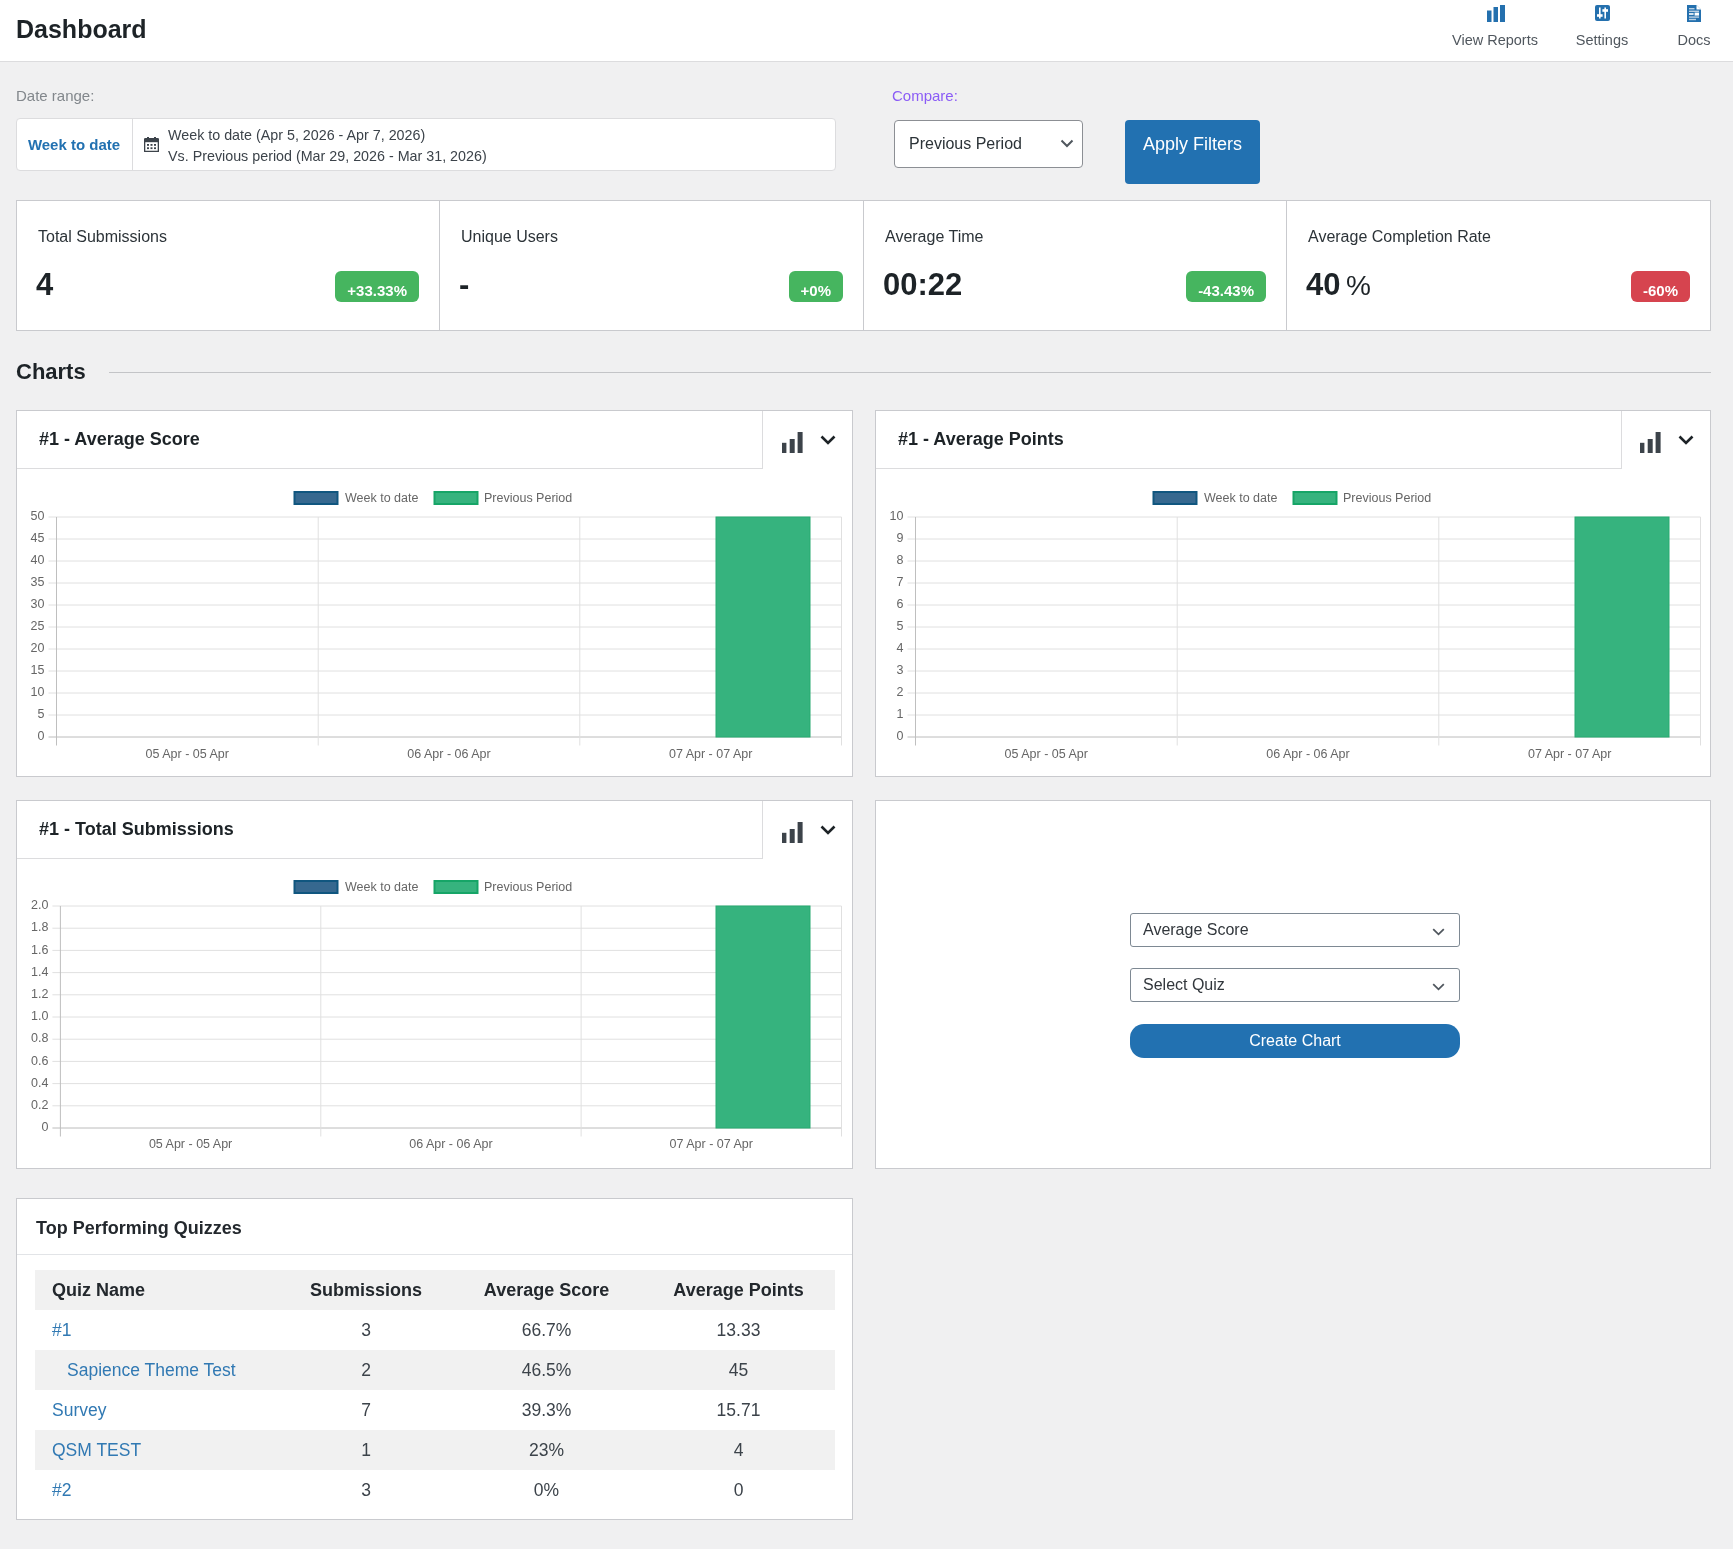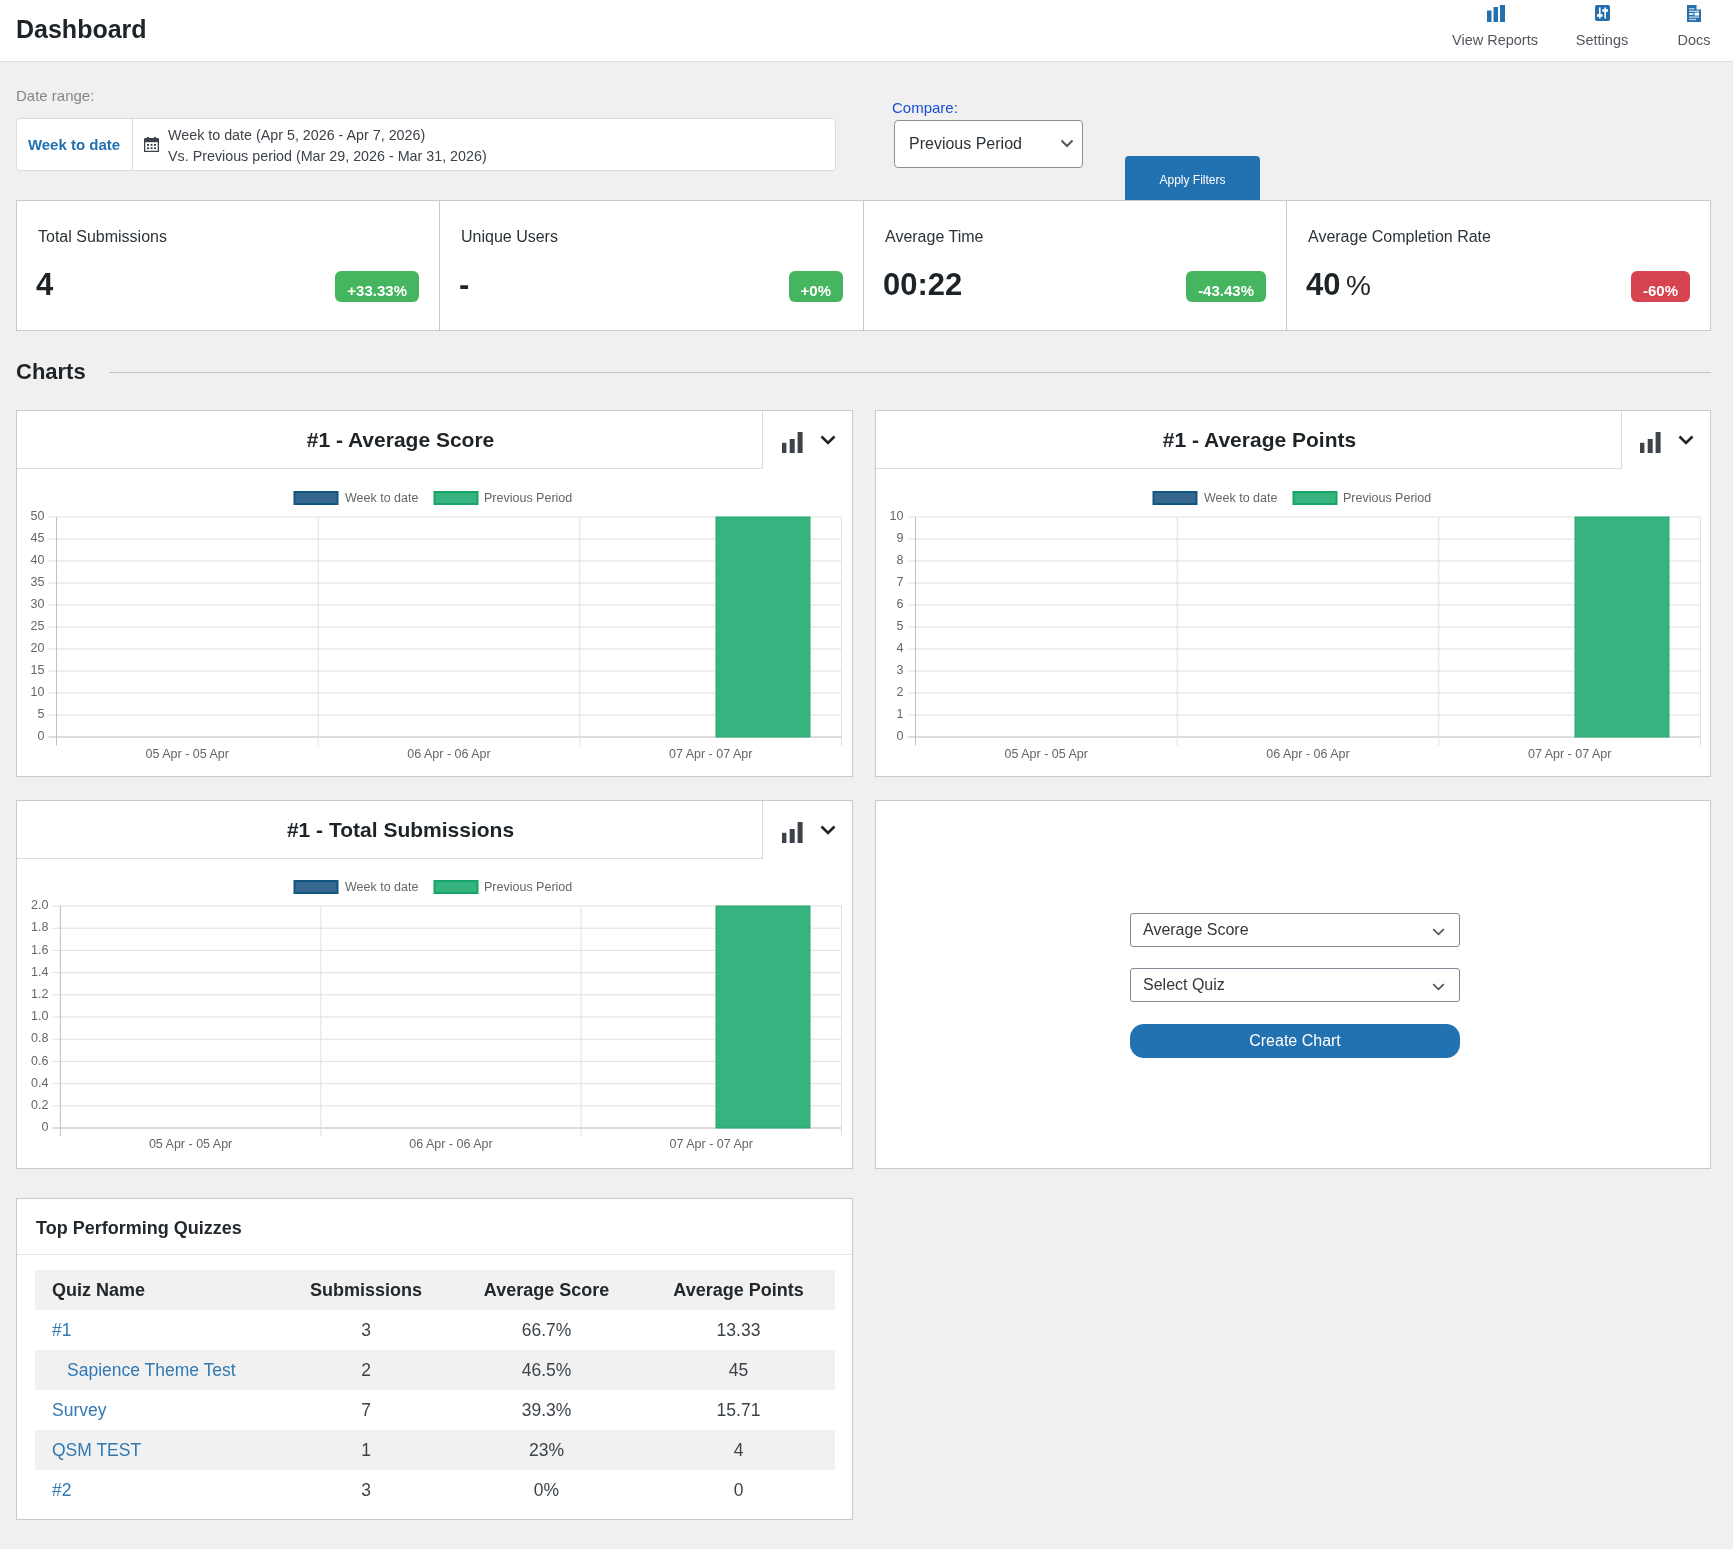--- a/index.html
+++ b/index.html
@@ -1,20 +1,20 @@
 <!DOCTYPE html>
 <html><head>
 <meta charset="utf-8">
 <style>
 * { margin:0; padding:0; box-sizing:border-box; }
 html,body { background:#f0f0f1; }
 body { font-family:"Liberation Sans", sans-serif; width:1733px; height:1549px; position:relative; }
 .abs { position:absolute; }
 .card { position:absolute; background:#fff; border:1px solid #c9cace; }
-.chead { position:absolute; left:0; top:0; height:58px; border-right:1px solid #dcdcde; border-bottom:1px solid #dcdcde; font-size:21px; font-weight:700; color:#1d2327; line-height:57px; padding-left:22px;text-align:center; }
+.chead { position:absolute; left:0; top:0; height:58px; border-right:1px solid #dcdcde; border-bottom:1px solid #dcdcde; font-size:18px; font-weight:700; color:#1d2327; line-height:57px; padding-left:22px; }
 .cicon { position:absolute; top:21px; right:48px; }
 .cchev { position:absolute; top:24px; right:16px; }
 .statlabel { position:absolute; left:21px; top:27px; font-size:16px; color:#2c3338; }
 .statnum { position:absolute; left:19px; top:68px; font-size:31px; font-weight:700; color:#1d2327; line-height:31px; }
 .badge { position:absolute; right:20px; top:70px; height:31px; line-height:31px; border-radius:6px; color:#fff; font-size:15px; font-weight:700; padding:4px 12px; }
 .badge.green { background:#46b55f; }
 .badge.red { background:#d6444f; }
 table.qz td { height:40px; padding:0; }
 table.qz td.c { text-align:center; }
 </style>
@@ -59,26 +59,26 @@
   <g fill="#3c434a">
     <rect x="3" y="7" width="2" height="1.8"></rect>
       <rect x="6.5" y="7" width="2" height="1.8"></rect>
       <rect x="10" y="7" width="2" height="1.8"></rect>
     <rect x="3" y="10.3" width="2" height="1.8"></rect>
       <rect x="6.5" y="10.3" width="2" height="1.8"></rect>
       <rect x="10" y="10.3" width="2" height="1.8"></rect>
   </g>
 </svg>
 <div class="abs" style="left:168px;top:125px;font-size:14.3px;color:#3c434a;line-height:21px;">Week to date (Apr 5, 2026 - Apr 7, 2026)<br>Vs. Previous period (Mar 29, 2026 - Mar 31, 2026)</div>
-<div class="abs" style="left:892px;top:87px;font-size:15px;color:#1d4ed8;margin-top:12px;">Compare:</div>
+<div class="abs" style="left:892px;top:87px;font-size:15px;color:#8b5cf6;">Compare:</div>
 <div class="abs" style="left:894px;top:120px;width:189px;height:48px;background:#fff;border:1px solid #8c8f94;border-radius:4px;font-size:16px;color:#2c3338;line-height:46px;padding-left:14px;">Previous Period</div>
 <svg class="abs" style="left:1060px;top:139px;" width="14" height="9" viewBox="0 0 14 9">
   <polyline points="1.5,1.5 7,7 12.5,1.5" fill="none" stroke="#50575e" stroke-width="2"></polyline>
 </svg>
-<div class="abs" style="left:1125px;top:120px;width:135px;height:64px;background:#2271b1;border-radius:4px;color:#fff;font-size:12px;font-weight:400;text-align:center;line-height:49px;margin-top:36px;">Apply Filters</div>
+<div class="abs" style="left:1125px;top:120px;width:135px;height:64px;background:#2271b1;border-radius:4px;color:#fff;font-size:18px;font-weight:400;text-align:center;line-height:49px;">Apply Filters</div>
 <div class="card" style="left:16px;top:200px;width:424px;height:131px;">
   <div class="statlabel">Total Submissions</div>
   <div class="statnum">4</div>
   <div class="badge green">+33.33%</div>
 </div>
 <div class="card" style="left:439px;top:200px;width:425px;height:131px;">
   <div class="statlabel">Unique Users</div>
   <div class="statnum">-</div>
   <div class="badge green">+0%</div>
 </div>

